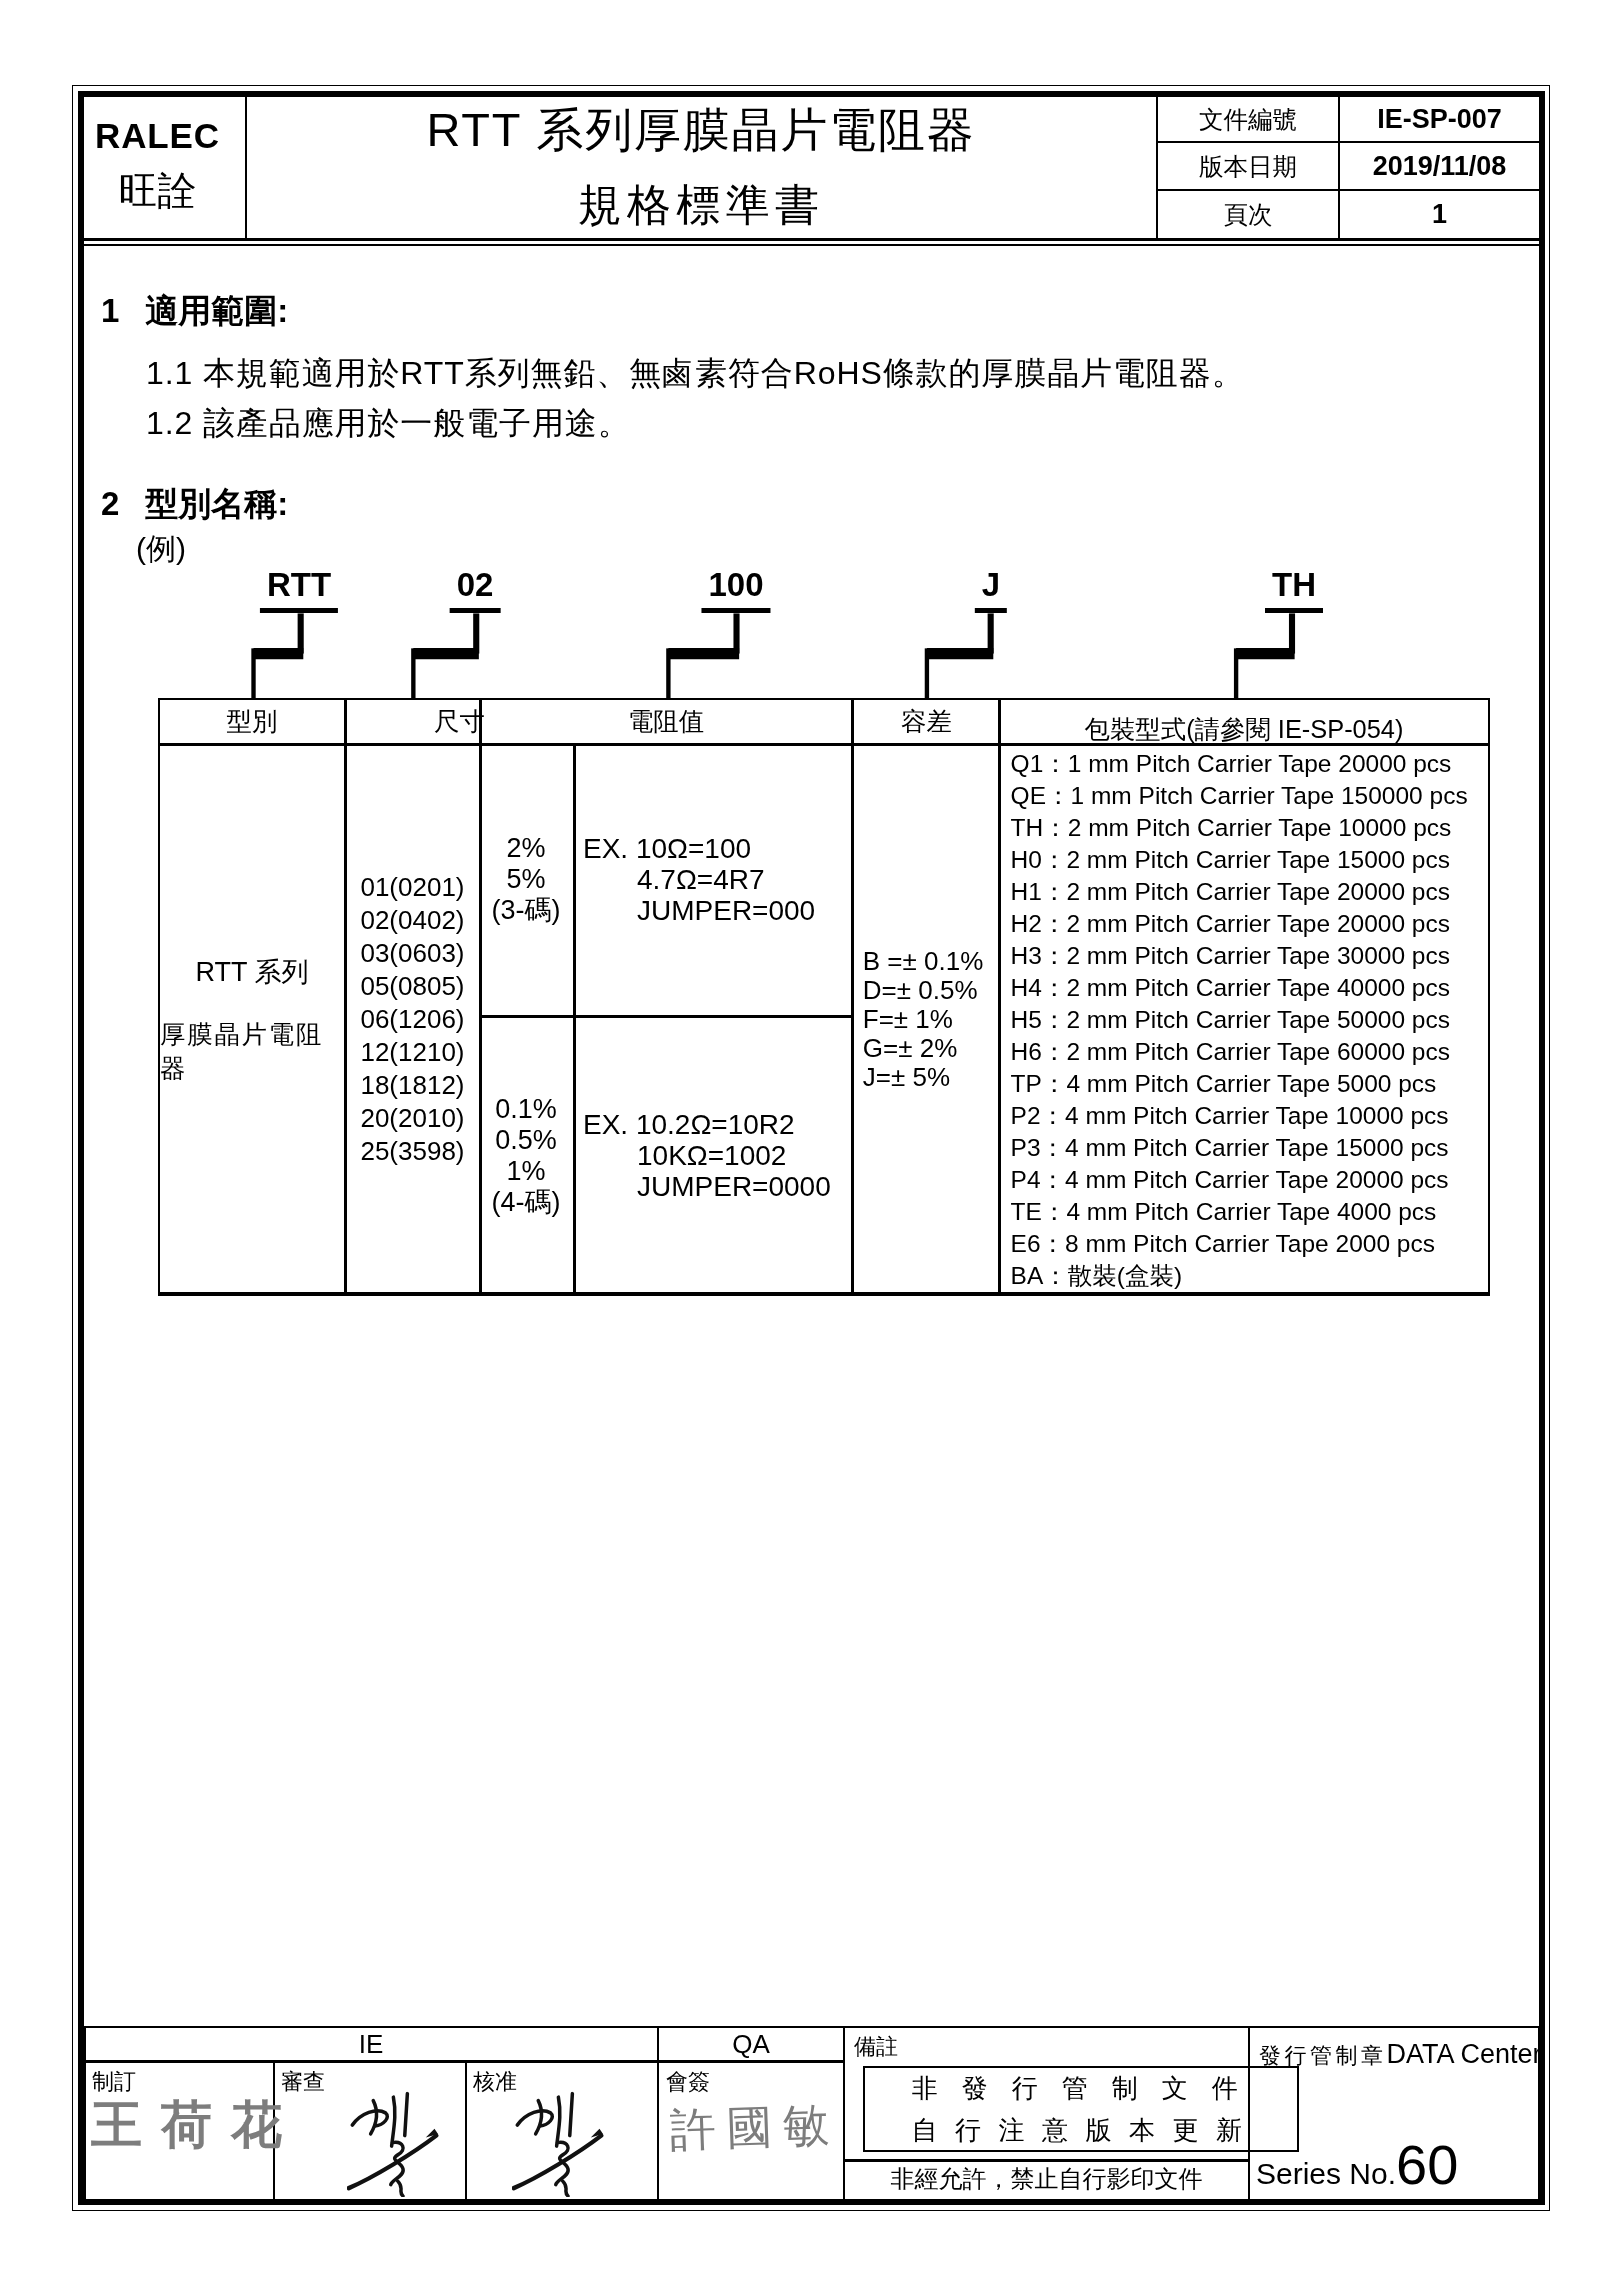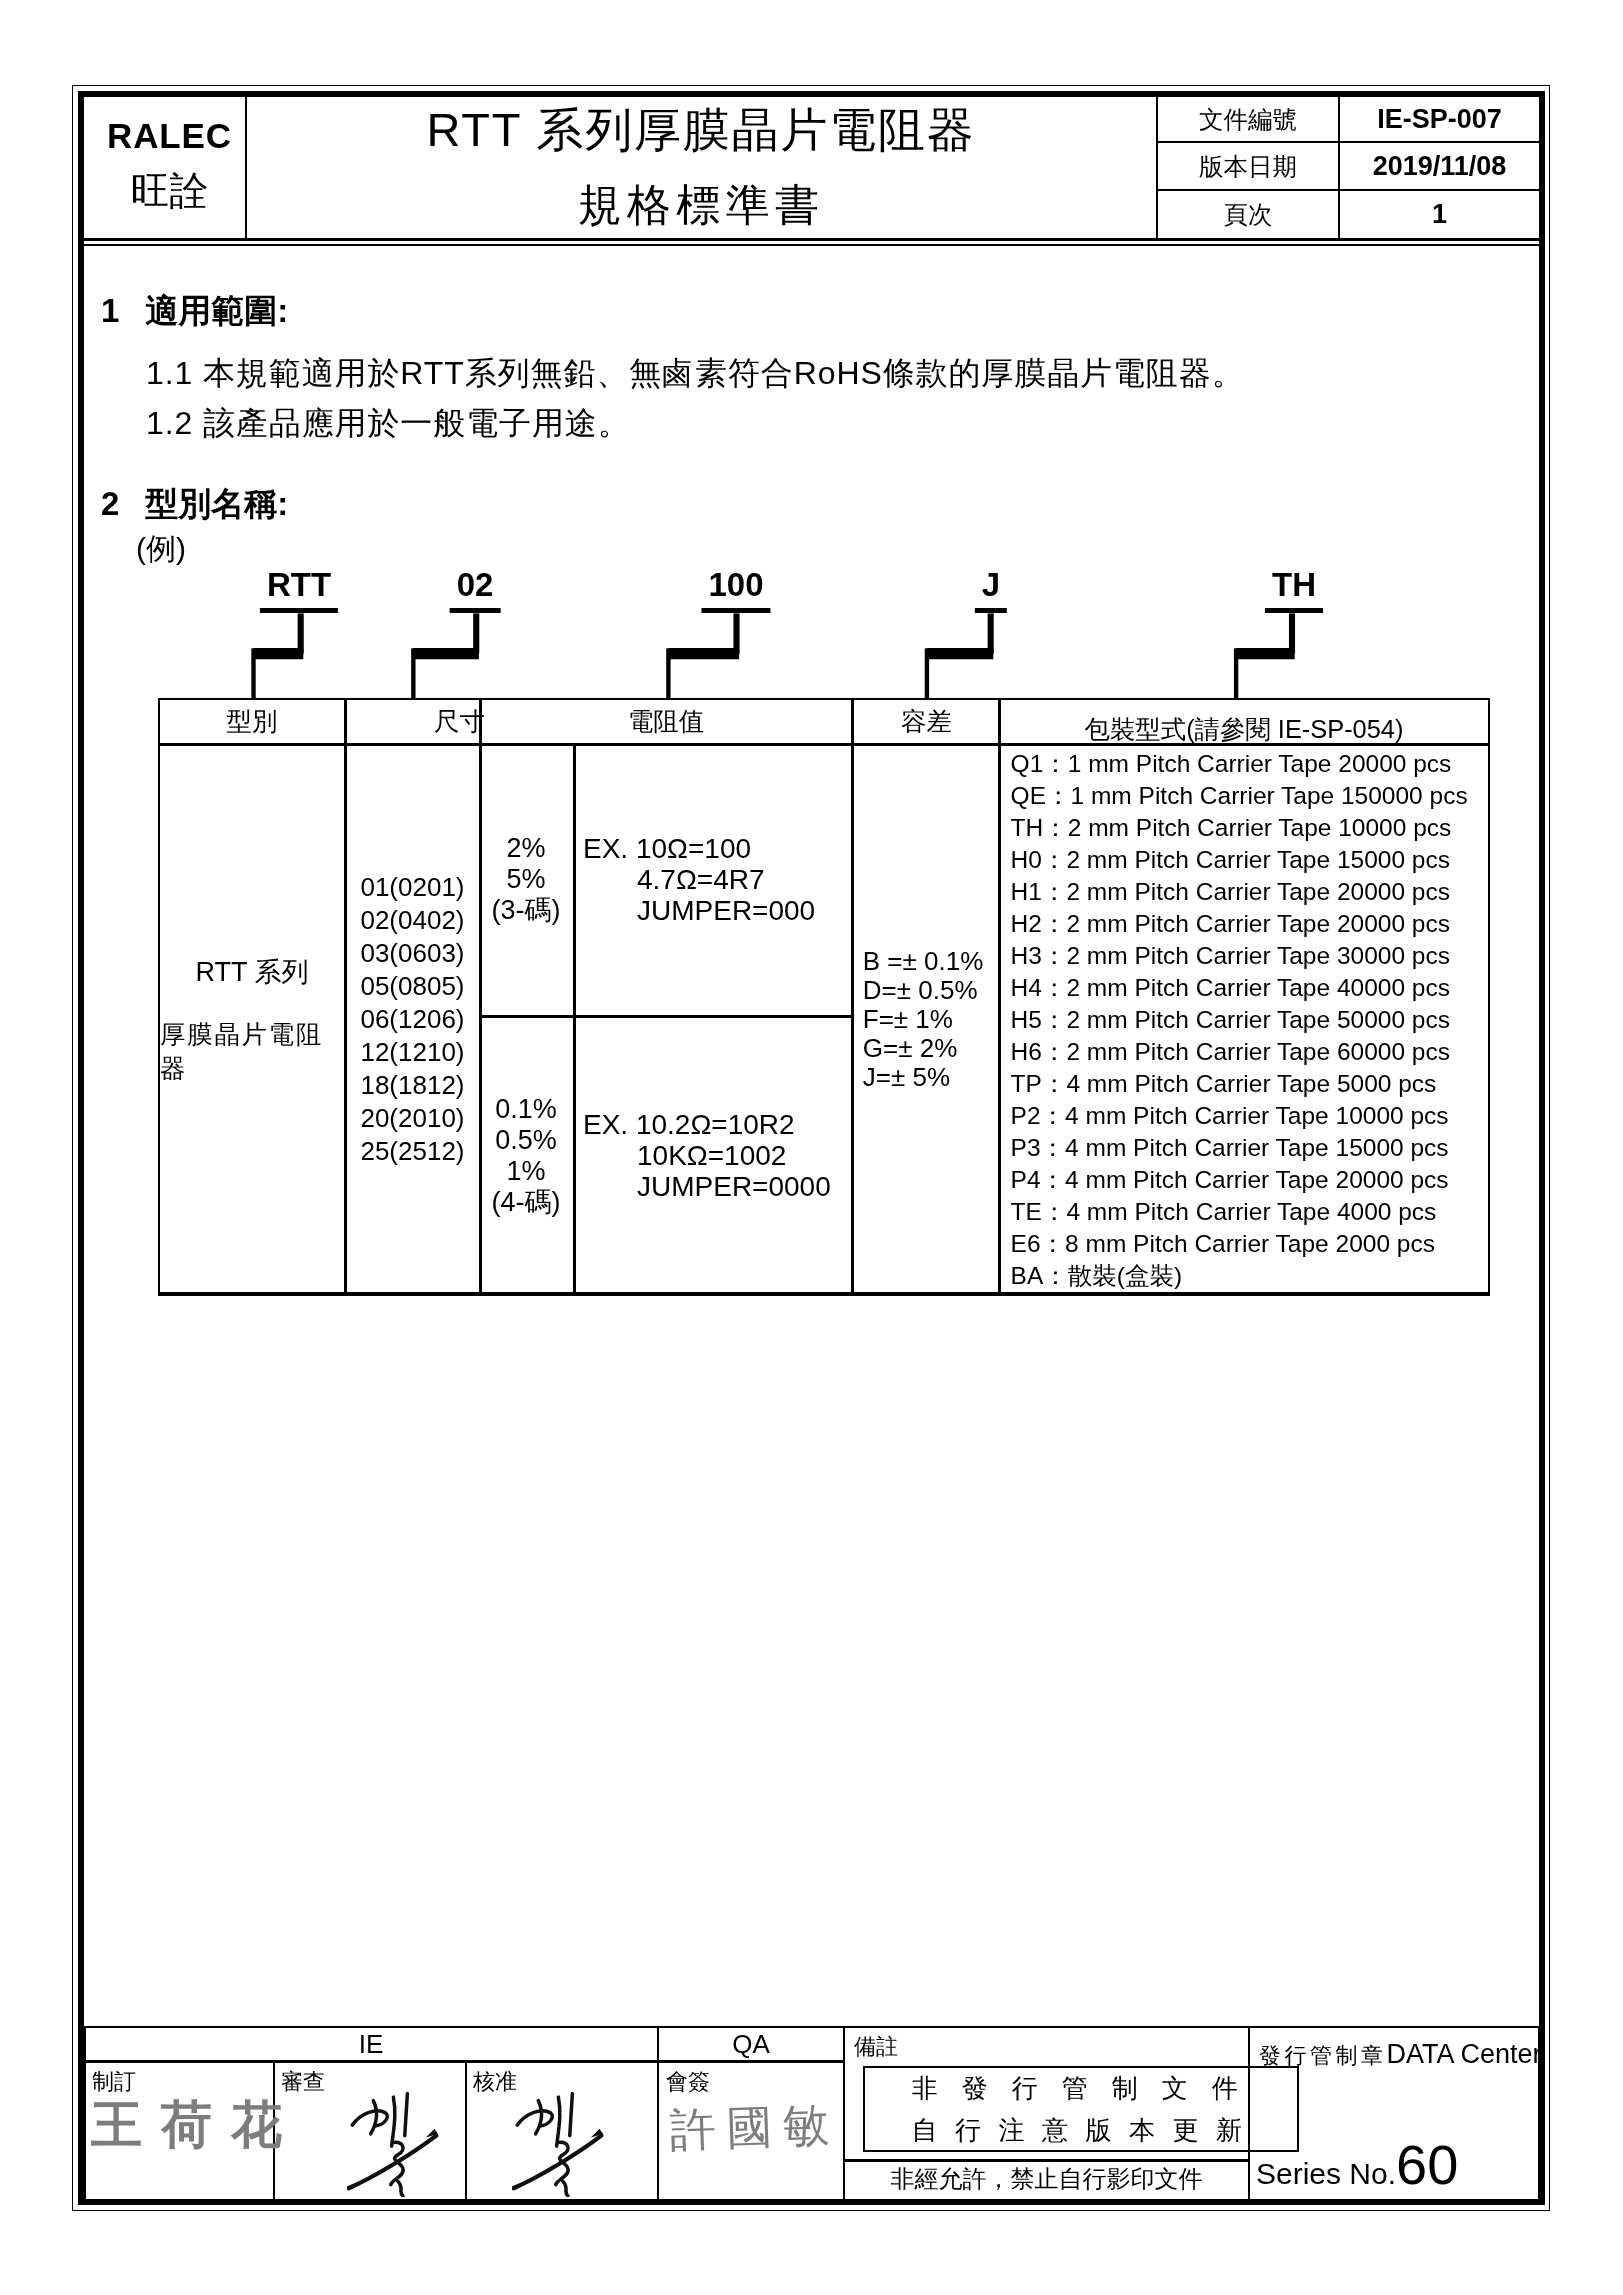--- a/index.html
+++ b/index.html
@@ -62,21 +62,21 @@
   <div>
 
     <div class="line" style="left:245px;top:97px;width:1.8px;height:142px;"></div>
     <div class="line" style="left:1156px;top:97px;width:1.8px;height:142px;"></div>
     <div class="line" style="left:1338px;top:97px;width:1.8px;height:142px;"></div>
     <div class="line" style="left:1156px;top:141px;width:384px;height:1.8px;"></div>
     <div class="line" style="left:1156px;top:189px;width:384px;height:1.8px;"></div>
     <div class="line" style="left:84px;top:238px;width:1456px;height:2.6px;"></div>
     <div class="line" style="left:84px;top:244px;width:1456px;height:1.8px;"></div>
 
-    <div class="abs flexcol" style="left:100px;top:97px;width:139px;height:140px;">
+    <div class="abs flexcol" style="left:88px;top:97px;width:139px;height:140px;">
       <div class="logo-top">RALEC</div>
       <div class="logo-bottom">旺詮</div>
     </div>
 
     <div class="abs flexcol" style="left:245px;top:97px;width:912px;height:140px;">
       <div class="title1">RTT 系列厚膜晶片電阻器</div>
       <div class="title2">規格標準書</div>
     </div>
 
     <div class="abs flexc meta-label" style="left:1158px;top:97px;width:180px;height:44px;">文件編號</div>
@@ -148,21 +148,21 @@
 
     <div class="abs flexcol" style="left:347px;top:746px;width:131px;height:547px;">
       <div class="cell-line">01(0201)</div>
       <div class="cell-line">02(0402)</div>
       <div class="cell-line">03(0603)</div>
       <div class="cell-line">05(0805)</div>
       <div class="cell-line">06(1206)</div>
       <div class="cell-line">12(1210)</div>
       <div class="cell-line">18(1812)</div>
       <div class="cell-line">20(2010)</div>
-      <div class="cell-line">25(2512)</div>
+      <div class="cell-line">25(3598)</div>
     </div>
 
     <div class="abs flexcol" style="left:481px;top:746px;width:90px;height:267px;">
       <div class="pct-line">2%</div>
       <div class="pct-line">5%</div>
       <div class="pct-line">(3-碼)</div>
     </div>
 
     <div class="abs" style="left:576px;top:746px;width:273px;height:267px;display:flex;flex-direction:column;justify-content:center;padding-left:7px;box-sizing:border-box;">
       <div class="ex-line">EX. 10Ω=100</div>

